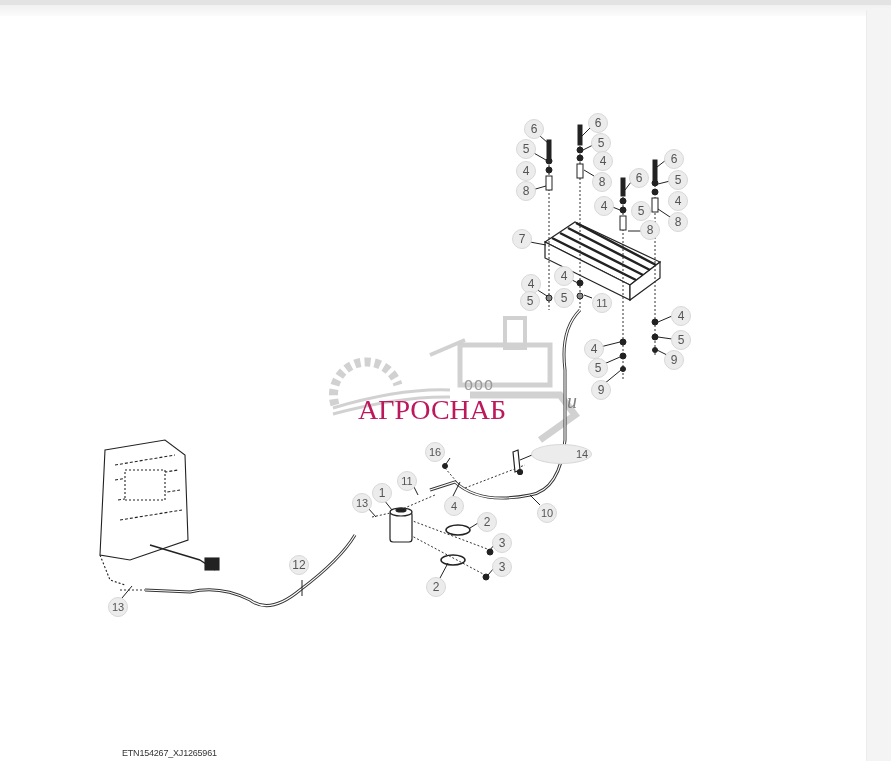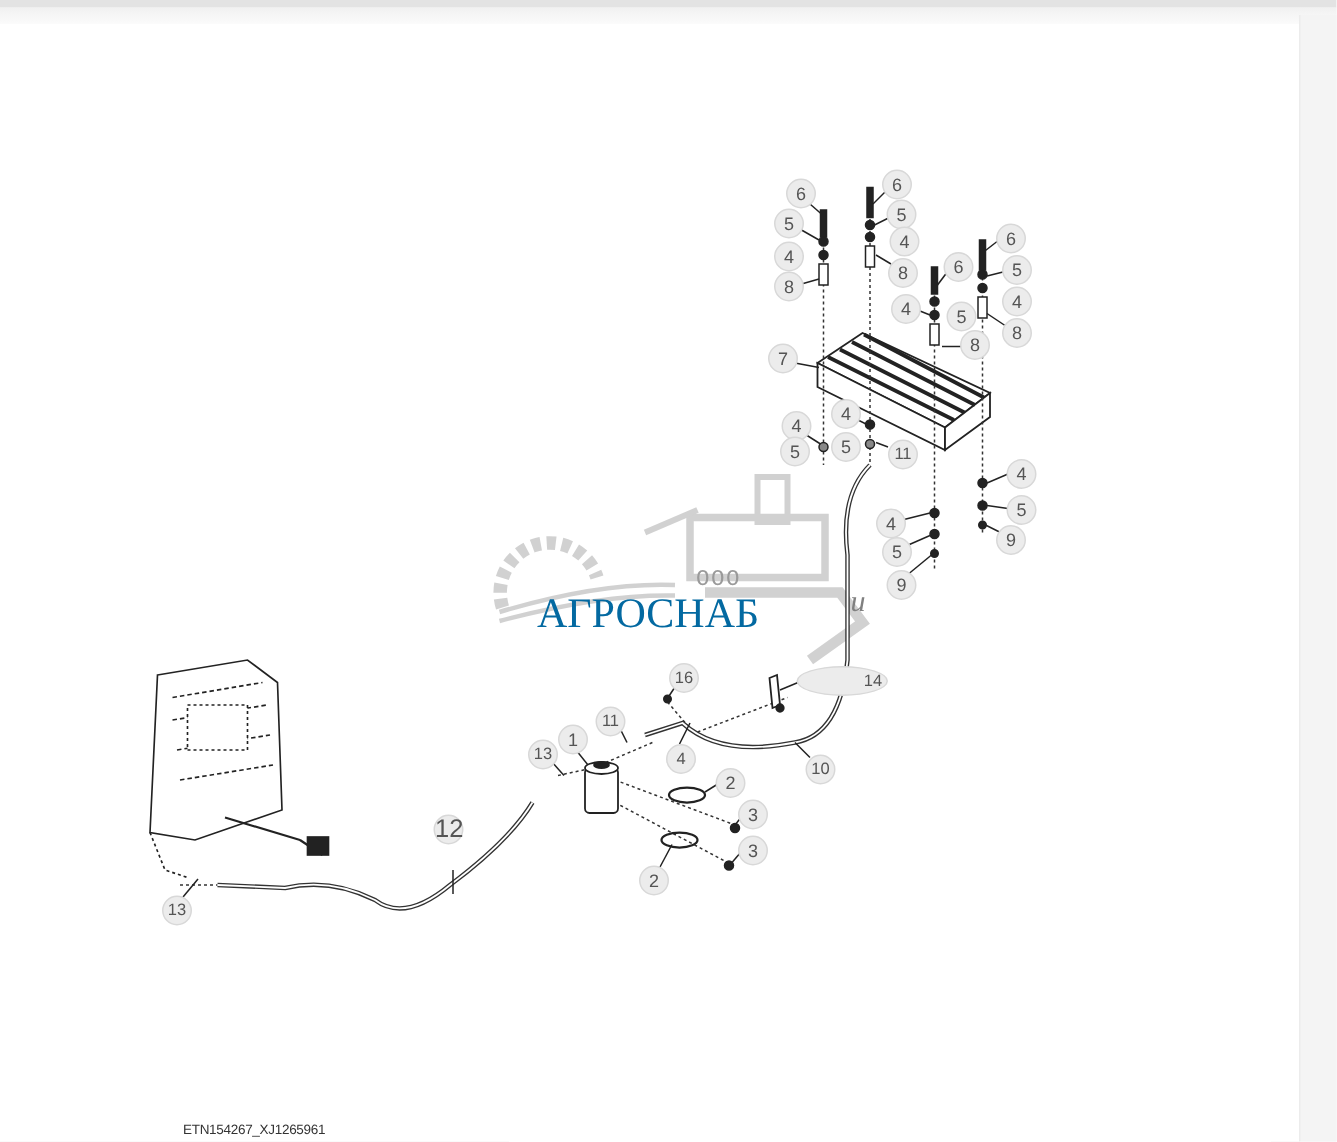--- a/index.html
+++ b/index.html
@@ -5,21 +5,21 @@
   html, body { margin:0; padding:0; }
   body { width:891px; height:761px; background:#f4f4f4; position:relative; overflow:hidden; font-family:"Liberation Sans", sans-serif; }
   .topbar { position:absolute; left:0; top:0; width:891px; height:5px; background:#e3e3e3; }
   .topfade { position:absolute; left:0; top:5px; width:891px; height:11px; background:linear-gradient(#f1f1f1,#fbfbfb); }
   .page { position:absolute; left:0; top:16px; width:866px; height:745px; background:#ffffff; }
   .right-strip { position:absolute; left:866px; top:10px; width:25px; height:751px; background:#f4f4f4; border-left:1px solid #ececec; }
   svg.diagram { position:absolute; left:0; top:0; width:891px; height:761px; }
   .callout { position:absolute; width:18px; height:18px; margin-left:-9px; margin-top:-9px; border-radius:50%; background:#ececec; border:1px solid #d8d8d8; color:#555; font-size:12px; line-height:18px; text-align:center; }
   .caption { position:absolute; left:82px; top:748px; font-size:9px; color:#333; letter-spacing:-0.2px;margin-left:40px; }
   .wm-ooo { position:absolute; left:464px; top:378px; font-size:15px; color:#9a9a9a; font-family:Liberation Mono, monospace; letter-spacing:1px; }
-  .wm-name { position:absolute; left:358px; top:394px; font-size:28px; color:#0369a1; font-family:"Liberation Serif", serif; letter-spacing:0px;text-align:center; }
+  .wm-name { position:absolute; left:358px; top:394px; font-size:28px; color:#be185d; font-family:"Liberation Serif", serif; letter-spacing:0px;text-align:center; }
   .wm-u { position:absolute; left:567px; top:390px; font-size:20px; color:#808080; font-style:italic; font-family:"Liberation Serif", serif; }
 </style>
 </head>
 <body>
 
 <div class="topbar"></div>
 <div class="topfade"></div>
 <div class="page"></div>
 <div class="right-strip"></div>
 
@@ -188,28 +188,28 @@
     <div class="callout" style="left: 529px; top: 300px;">5</div>
     <div class="callout" style="left: 563px; top: 275px;">4</div>
     <div class="callout" style="left: 563px; top: 297px;">5</div>
     <div class="callout" style="left: 601px; top: 302px; font-size: 11px;">11</div>
     <div class="callout" style="left: 680px; top: 315px;">4</div>
     <div class="callout" style="left: 680px; top: 339px;">5</div>
     <div class="callout" style="left: 673px; top: 359px;">9</div>
     <div class="callout" style="left: 593px; top: 348px;">4</div>
     <div class="callout" style="left: 597px; top: 367px;">5</div>
     <div class="callout" style="left: 600px; top: 389px;">9</div>
-    <div class="callout" style="left: 455px; top: 451px; font-size: 11px;">16</div>
+    <div class="callout" style="left: 434px; top: 451px; font-size: 11px;">16</div>
     <div class="callout" style="left: 540px; top: 453px; font-size: 11px; padding-left: 41px;">14</div>
     <div class="callout" style="left: 406px; top: 480px; font-size: 11px;">11</div>
     <div class="callout" style="left: 381px; top: 492px;">1</div>
     <div class="callout" style="left: 361px; top: 502px; font-size: 11px;">13</div>
     <div class="callout" style="left: 453px; top: 505px; font-size: 11px;">4</div>
     <div class="callout" style="left: 546px; top: 512px; font-size: 11px;">10</div>
     <div class="callout" style="left: 486px; top: 521px;">2</div>
     <div class="callout" style="left: 501px; top: 542px;">3</div>
     <div class="callout" style="left: 501px; top: 566px;">3</div>
     <div class="callout" style="left: 435px; top: 586px;">2</div>
-    <div class="callout" style="left: 298px; top: 552px; font-size: 17px;">12</div>
+    <div class="callout" style="left: 298px; top: 564px; font-size: 12px;">12</div>
     <div class="callout" style="left: 117px; top: 606px; font-size: 11px;">13</div>
   </div>
 
 <div class="caption">ETN154267_XJ1265961</div>
 
 </body></html>

